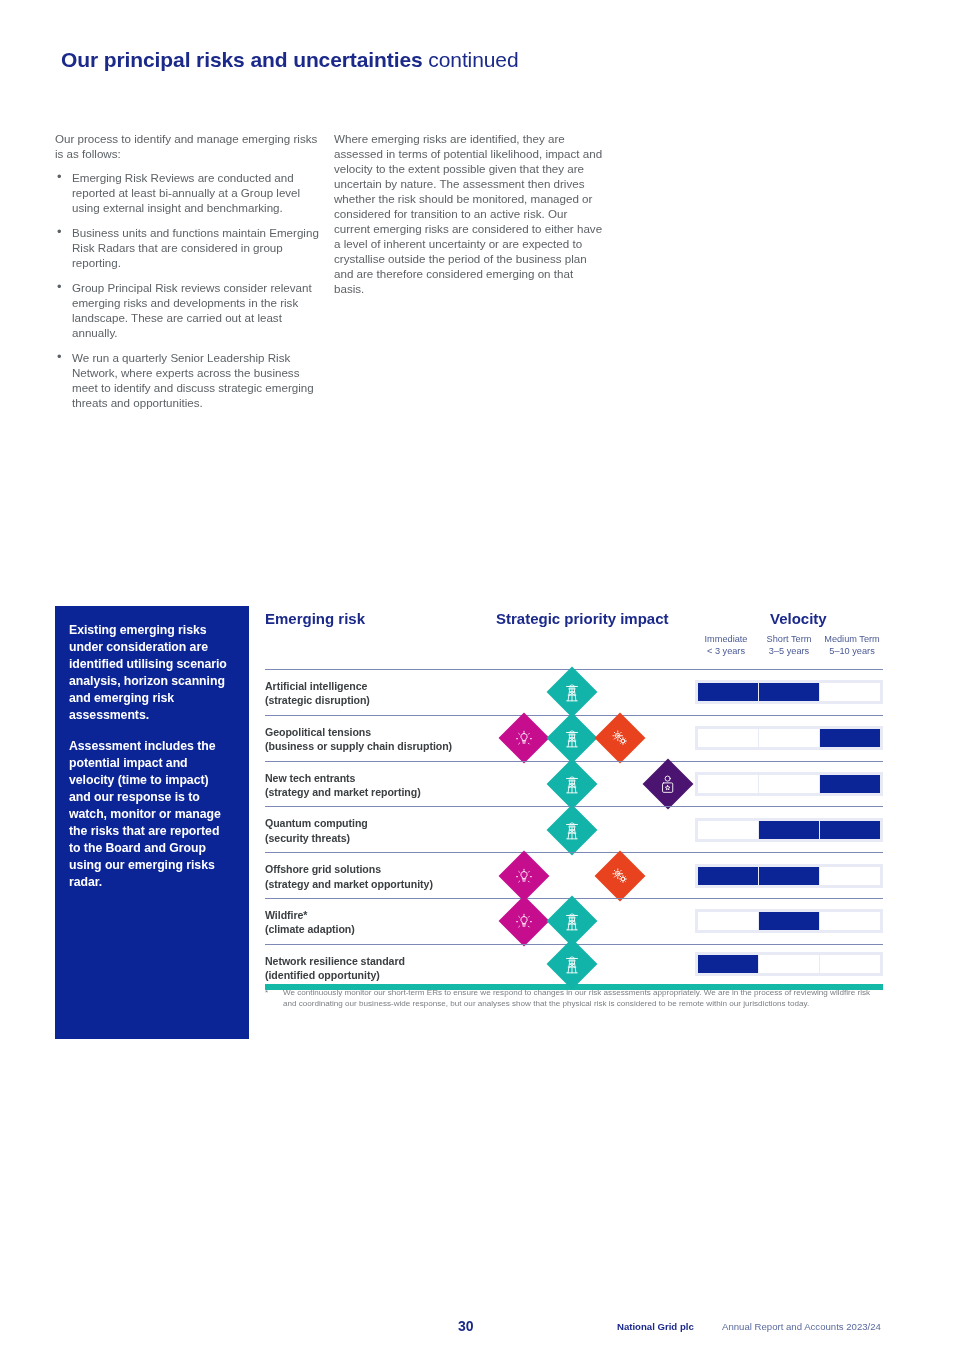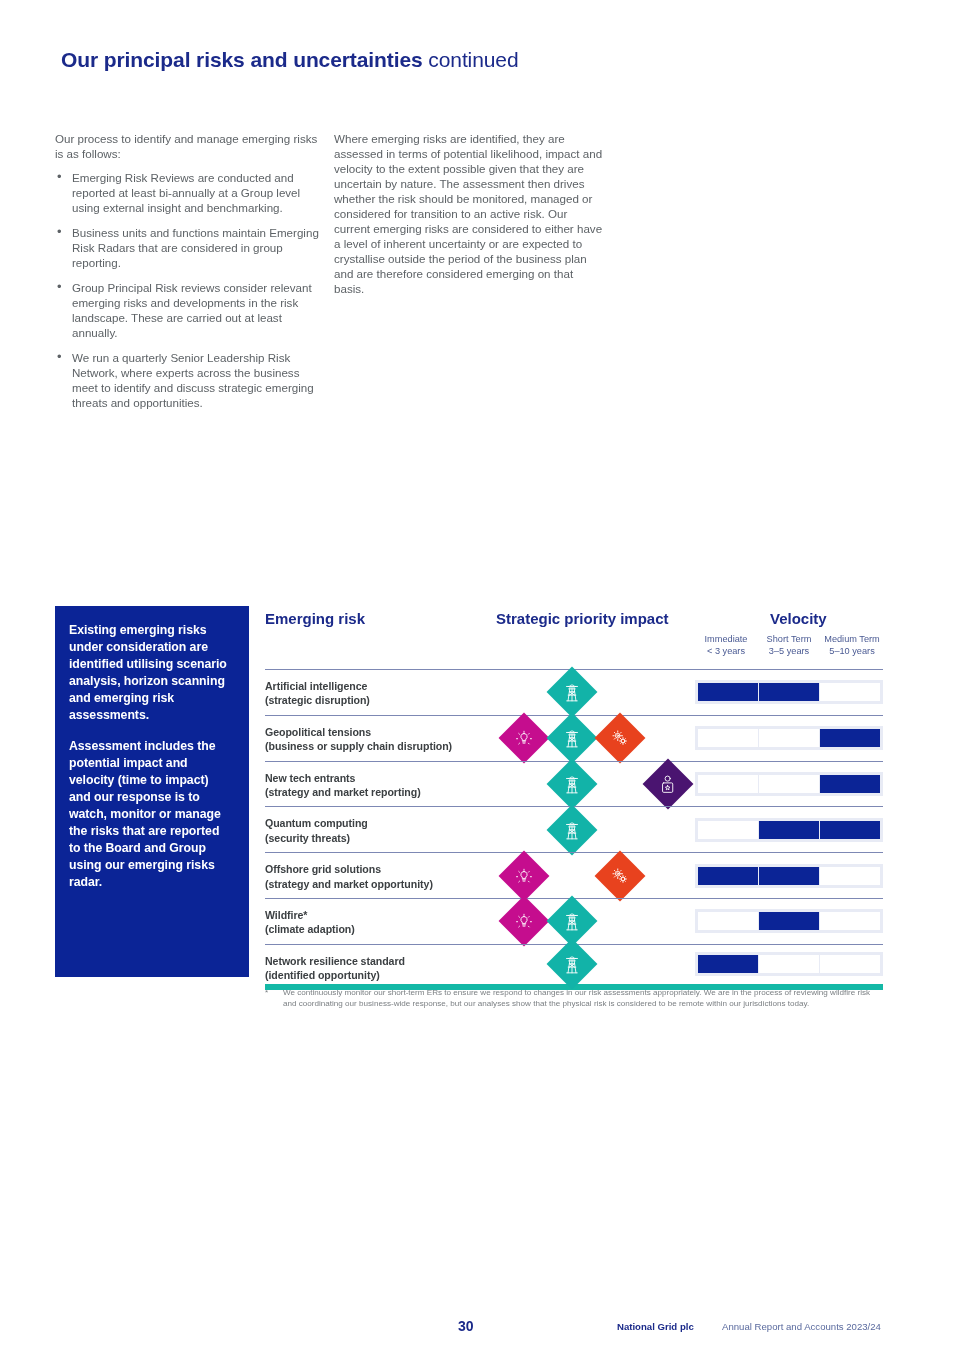--- a/index.html
+++ b/index.html
@@ -32,21 +32,21 @@
     position: relative; padding-left: 17px; margin-bottom: 10px;
   }
   ul.intro-list li:before {
     content: "\2022"; position: absolute; left: 2px; top: -1px;
     font-size: 13px; color: #5d6266;
   }
 
   
   .blue-box {
     position: absolute; left: 55px; top: 606px;
-    width: 194px; height: 371px;
+    width: 194px; height: 433px;
     background: #0b2496;
     color: #ffffff;
     padding: 16px 20px 0 14px;
     font-size: 12.3px; line-height: 17.1px; font-weight: 700;
     letter-spacing: -0.05px;
   }
   .blue-box p + p { margin-top: 13px; }
 
   
   .table-wrap { position: absolute; left: 265px; top: 606px; width: 618px; }

